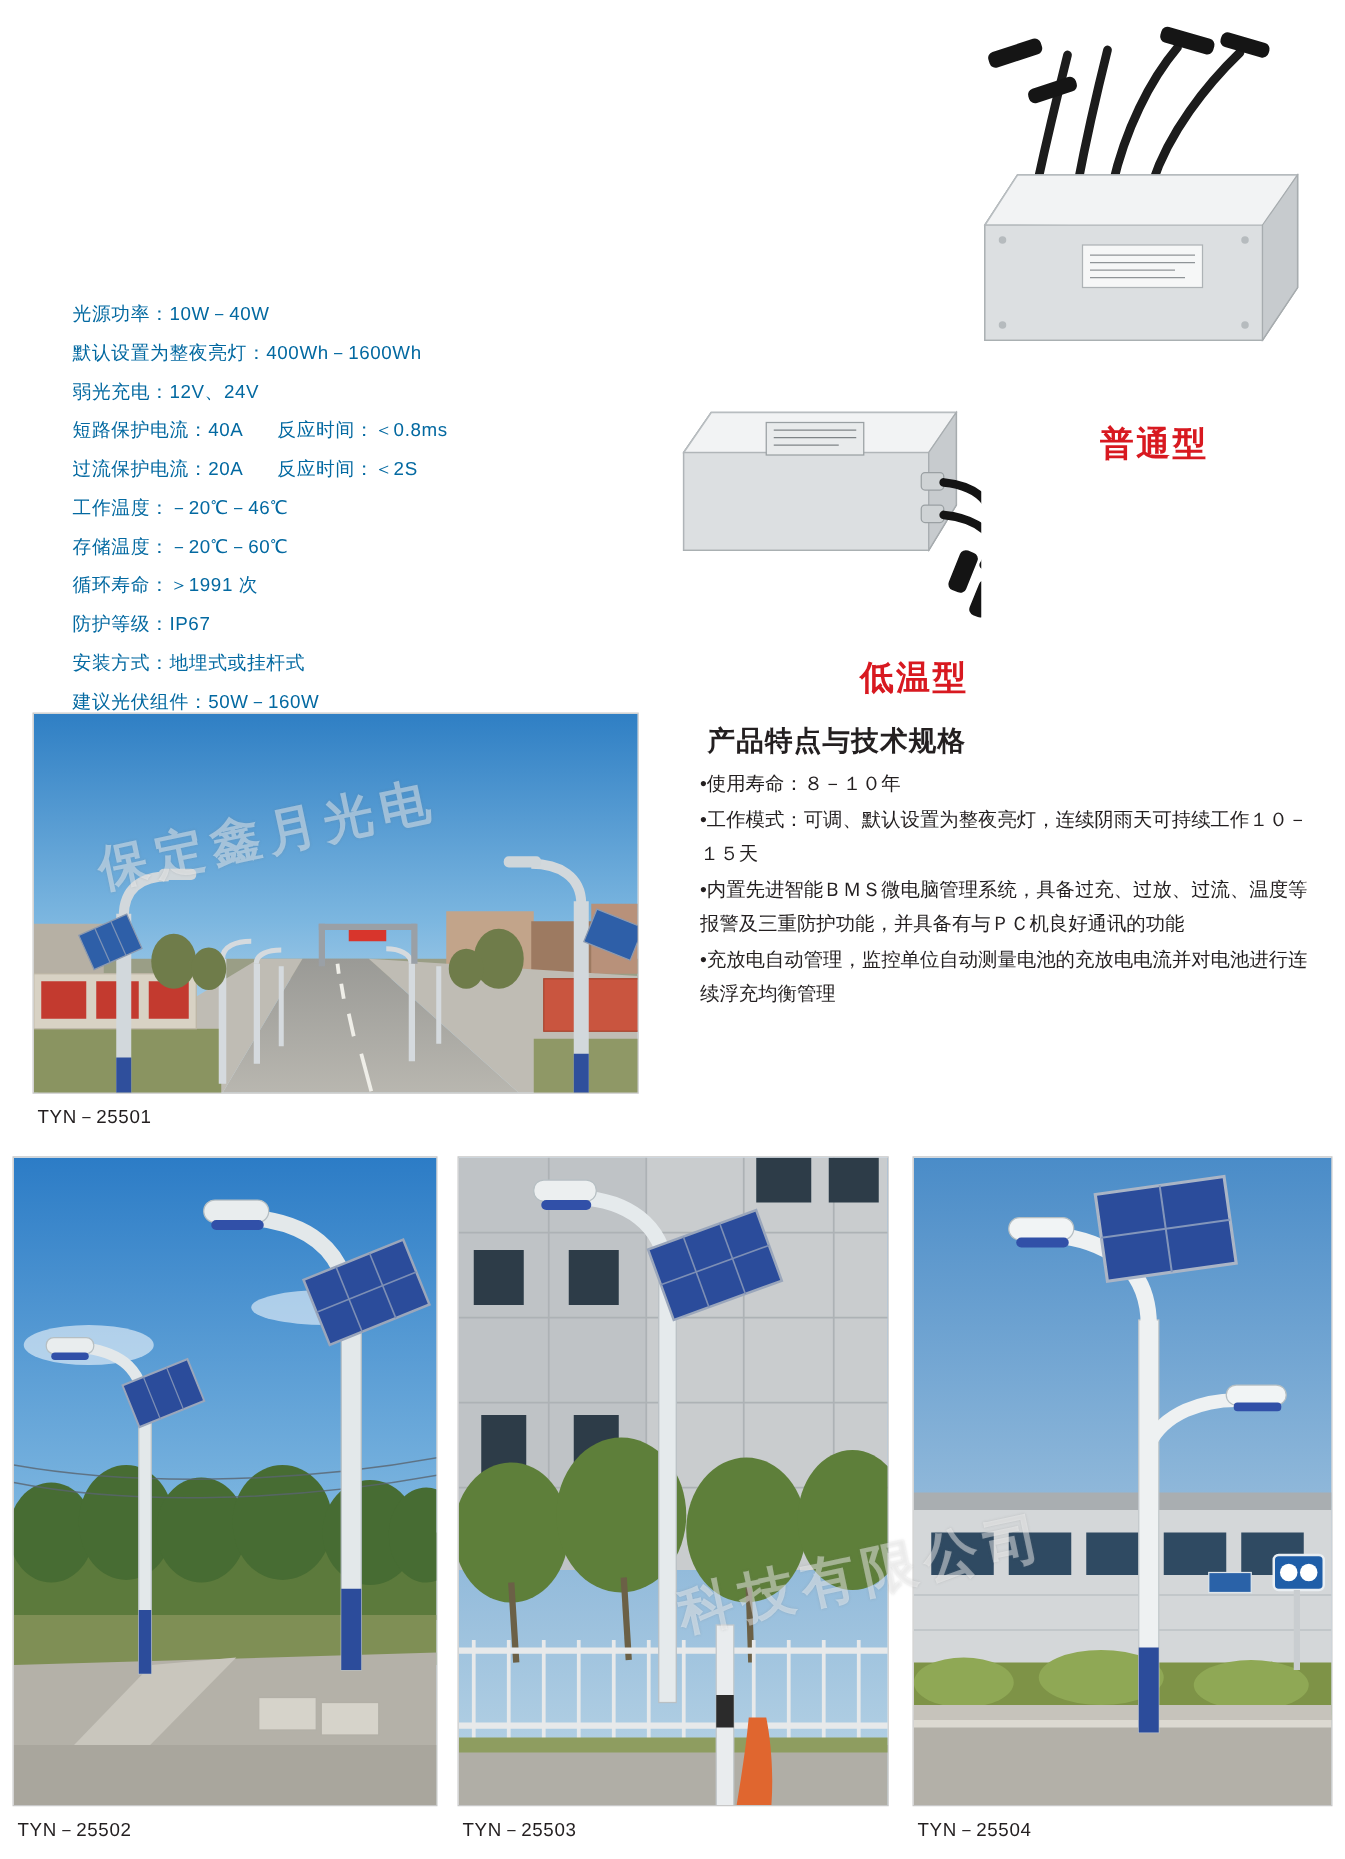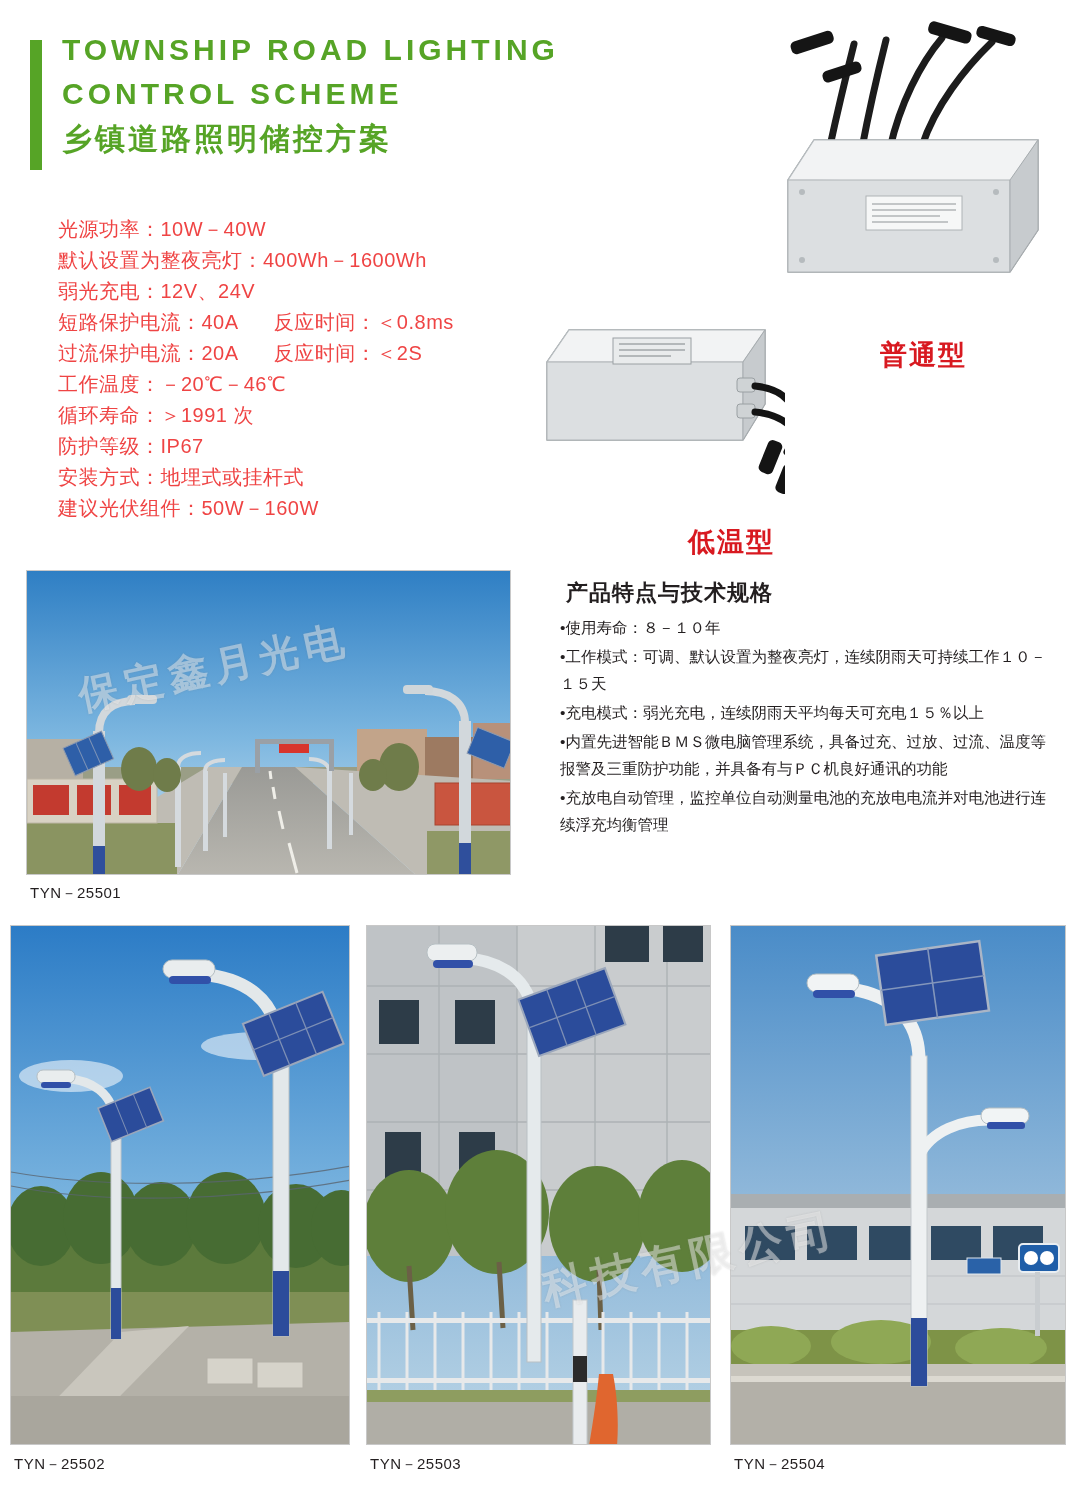--- a/index.html
+++ b/index.html
@@ -42,24 +42,24 @@
     color: #56a426;
     font-size: 30px;
     font-weight: bold;
     letter-spacing: 3px;
     line-height: 38px;
   }
 
   
   .spec-list {
     position: absolute;
-    left: 58px; top: 214px;
+    left: 58px; top: 236px;
     width: 470px;
-    color: #ef4444;
-    font-size: 20px;
+    color: #0369a1;
+    font-size: 15px;
     line-height: 31px;
     letter-spacing: 0.5px;
   }
   .spec-list div { white-space: pre; }
 
   
   .ctrl-big {
     position: absolute;
     left: 770px; top: 20px;
     width: 290px; height: 280px;
@@ -134,34 +134,29 @@
   .wm-2 { left: 540px; top: 1230px; font-size: 44px; }
 
   
   svg { display: block; }
 </style>
 </head>
 <body>
 
 <div class="page">
 
-  <div class="header">
-    <div class="title-bar"></div>
-    <div class="title-en">TOWNSHIP  ROAD  LIGHTING
-CONTROL  SCHEME</div>
-    <div class="title-cn">乡镇道路照明储控方案</div>
-  </div>
 
   <div class="spec-list">
     <div>光源功率：10W－40W</div>
     <div>默认设置为整夜亮灯：400Wh－1600Wh</div>
     <div>弱光充电：12V、24V</div>
     <div>短路保护电流：40A      反应时间：＜0.8ms</div>
     <div>过流保护电流：20A      反应时间：＜2S</div>
     <div>工作温度：－20℃－46℃</div>
+    <div>存储温度：－20℃－60℃</div>
     <div>循环寿命：＞1991 次</div>
     <div>防护等级：IP67</div>
     <div>安装方式：地埋式或挂杆式</div>
     <div>建议光伏组件：50W－160W</div>
   </div>
 
   <div class="ctrl-big">
     <svg viewBox="0 0 290 280" width="290" height="280">
 
       <g fill="none" stroke="#1c1c1c" stroke-width="7" stroke-linecap="round">
@@ -231,21 +226,20 @@
         <rect x="244" y="164" width="14" height="30" rx="5" transform="rotate(22 251 179)"></rect>
       </g>
     </svg>
   </div>
   <div class="label-red label-diwen">低温型</div>
 
   <div class="feature-title">产品特点与技术规格</div>
   <div class="feature-list">
     <p>•使用寿命：８－１０年</p>
     <p>•工作模式：可调、默认设置为整夜亮灯，连续阴雨天可持续工作１０－１５天</p>
-    <p>•充电模式：弱光充电，连续阴雨天平均每天可充电１５％以上</p>
     <p>•内置先进智能ＢＭＳ微电脑管理系统，具备过充、过放、过流、温度等报警及三重防护功能，并具备有与ＰＣ机良好通讯的功能</p>
     <p>•充放电自动管理，监控单位自动测量电池的充放电电流并对电池进行连续浮充均衡管理</p>
   </div>
 
   <div class="photo" id="photo-main">
     <svg viewBox="0 0 485 305" width="485" height="305" preserveAspectRatio="none">
       <defs>
         <linearGradient id="skyA" x1="0" y1="0" x2="0" y2="1">
           <stop offset="0%" stop-color="#2f7fc4"></stop>
           <stop offset="55%" stop-color="#7db7e0"></stop>

